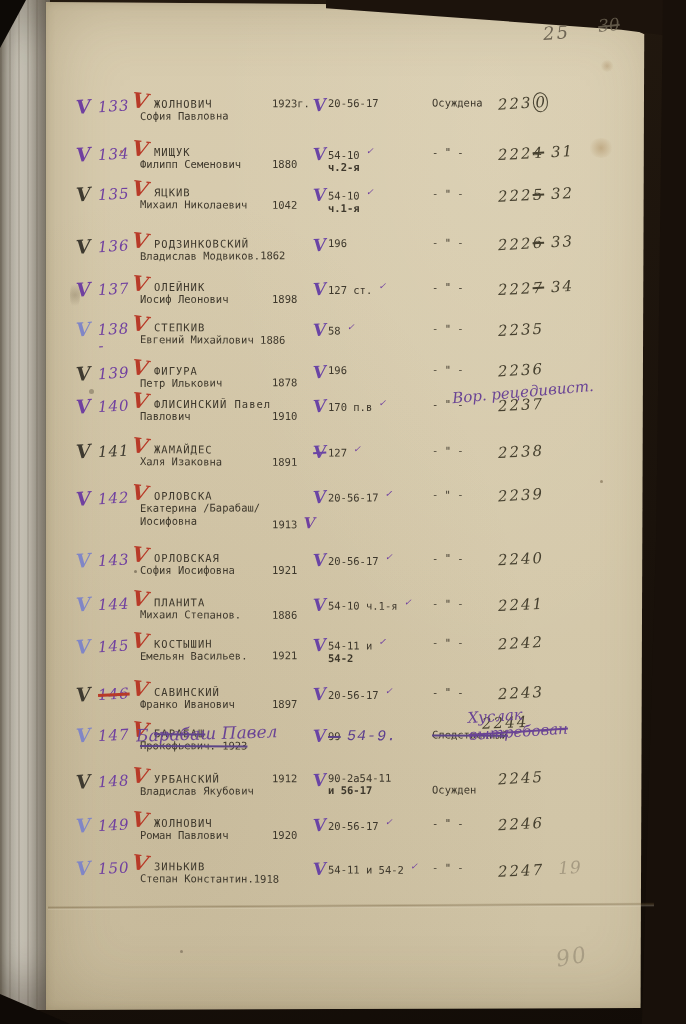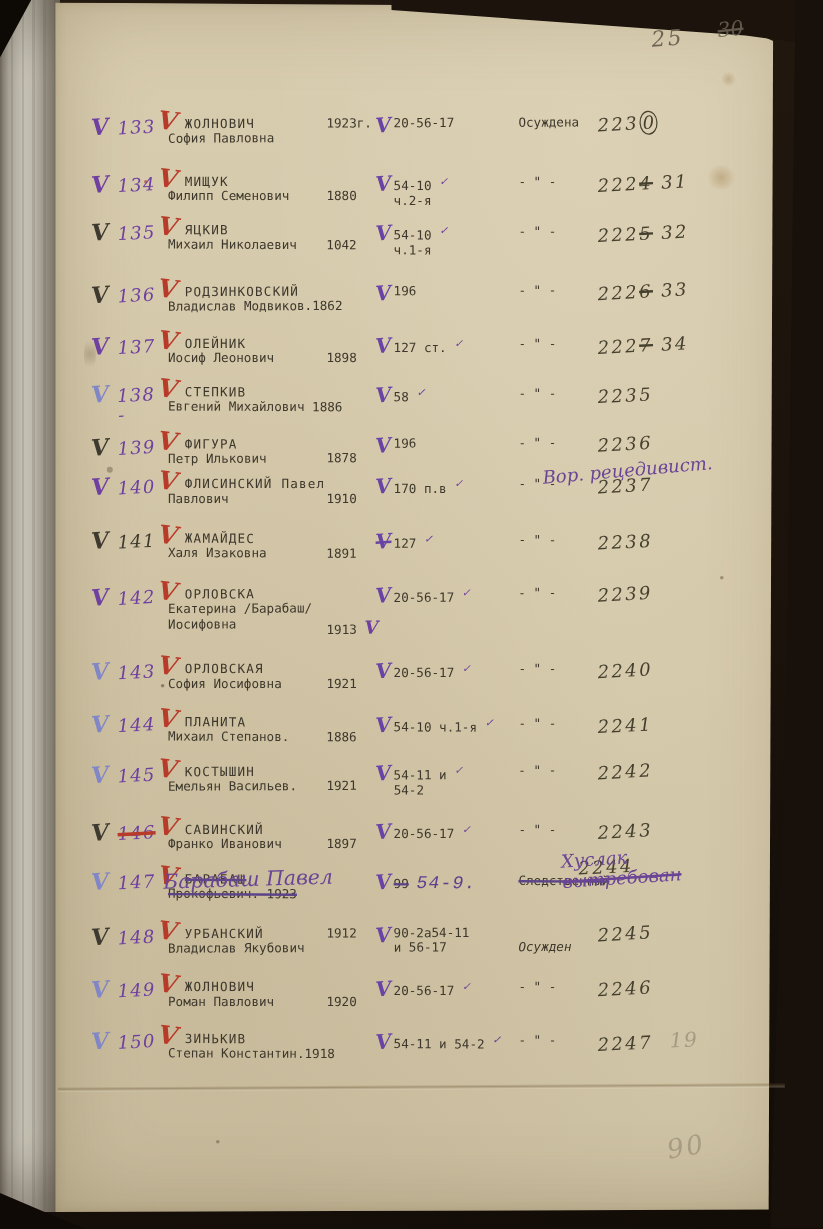--- a/index.html
+++ b/index.html
@@ -59,25 +59,25 @@
   .n1{display:block;font-size:10.5px;letter-spacing:1px;white-space:nowrap;padding-left:14px;}
   .n2,.n3{display:block;font-size:10.5px;white-space:nowrap;line-height:13px;}
   .overlay{position:absolute;left:-4px;top:-4px;font-size:17px;color:#6a4495;white-space:nowrap;transform:rotate(-2deg);z-index:3;}
   .yearcol{width:56px;flex:none;font-size:10.5px;padding-top:12px;}
   .yearcol.top{padding-top:0;} .yearcol.bottom{padding-top:25px;}
   .ycheck{font-size:15px;color:#7040a0;font-weight:bold;}
   .artcol{width:104px;flex:none;position:relative;font-size:10.5px;}
   .artpre{position:absolute;left:-15px;top:-2px;font-size:17px;font-weight:bold;color:#6a44a5;transform:rotate(-4deg);}
   .artpre.struck{text-decoration:line-through;text-decoration-thickness:2px;}
   .artline{display:block;white-space:nowrap;}
-  .art2{display:block;line-height:13px;white-space:nowrap;}
+  .art2{display:block;line-height:13px;white-space:nowrap;font-weight:bold;}
   .arthand{font-size:15px;color:#5c3f8f;letter-spacing:1px;font-family:Liberation Mono, monospace;}
   .tail{font-size:9px;color:#7040a0;vertical-align:super;}
   .statuscol{width:66px;flex:none;font-size:10.5px;white-space:nowrap;}
-  .statuscol.low{padding-top:12px;font-style:italic;}
+  .statuscol.low{padding-top:12px;}
   .numcol{flex:none;font-size:15px;color:#46402f;letter-spacing:2px;white-space:nowrap;transform:rotate(-3deg);line-height:15px;}
   .numcol.raised{transform:translate(-16px,-13px) rotate(-3deg);}
   .struckd{text-decoration:line-through;text-decoration-thickness:1.5px;}
   .circled{border:1.4px solid #46402f;border-radius:50%;padding:0 2px;letter-spacing:0;}
   .redline{text-decoration:line-through;text-decoration-color:#b83a28;text-decoration-thickness:2.5px;}
   .struck-p{text-decoration:line-through;text-decoration-color:#5c4488;text-decoration-thickness:2px;}
   .pencil-after{font-size:17px;color:#8a7f6a;opacity:.6;margin-left:14px;letter-spacing:1px;}
   .annot{position:absolute;color:#6a4495;font-size:15px;white-space:nowrap;z-index:4;line-height:17px;}
   .annot .a1,.annot .a2{display:block;}
   .a2.struck{text-decoration:line-through;text-decoration-thickness:2px;}

